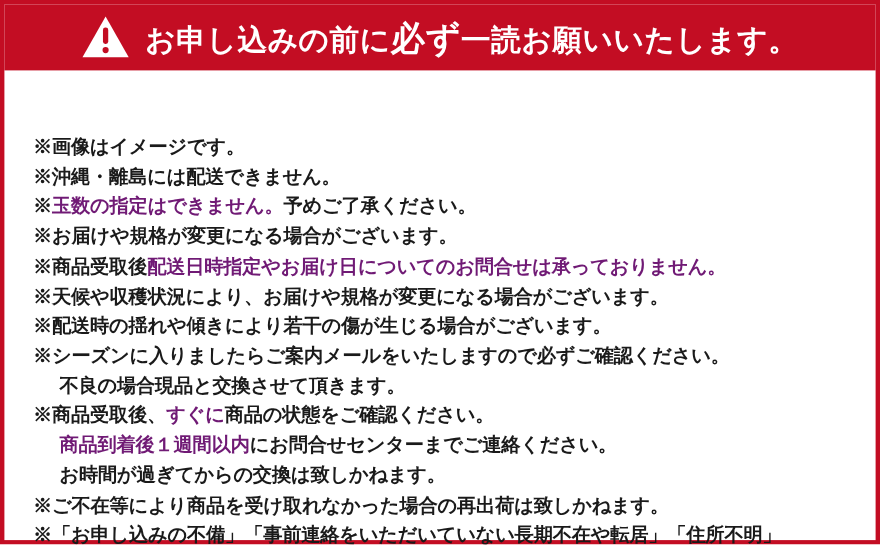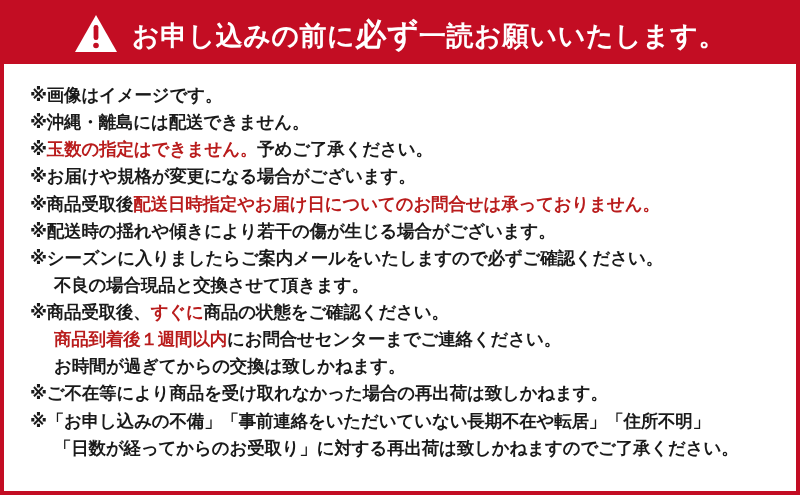--- a/index.html
+++ b/index.html
@@ -15,20 +15,21 @@
   }
   .page {
     position: relative;
     width: 800px;
     height: 495px;
     box-sizing: border-box;
     background: #ffffff;
     border: 4px solid #c30d23;
     display: flex;
     flex-direction: column;
+    gap: 40px;
   }
   
   .header {
     background: #c30d23;
     height: 60px;
     flex: 0 0 60px;
     display: flex;
     align-items: center;
     justify-content: center;
     gap: 14px;
@@ -63,26 +64,27 @@
     margin: 0;
     padding: 0;
   }
   .note {
     font-size: 17.5px;
     line-height: 1.55;
     color: #1a1a1a;
     white-space: nowrap;
     font-weight: bold;
     letter-spacing: -0.2px;
+    font-family: Liberation Mono, monospace;
   }
   .note.indent {
     padding-left: 24px;
   }
   .red {
-    color: #b91c1c;
+    color: #701a75;
   }
   .black {
     color: #1a1a1a;
   }
 </style>
 </head>
 <body>
 
 <div class="page">
 
@@ -97,20 +99,21 @@
     </div>
   </div>
 
   <div class="body">
     <ul class="note-list" id="note-list">
         <li class="note"><span class="black">※画像はイメージです。</span></li>
         <li class="note"><span class="black">※沖縄・離島には配送できません。</span></li>
         <li class="note"><span class="black">※</span><span class="red">玉数の指定はできません。</span><span class="black">予めご了承ください。</span></li>
         <li class="note"><span class="black">※お届けや規格が変更になる場合がございます。</span></li>
         <li class="note"><span class="black">※商品受取後</span><span class="red">配送日時指定やお届け日についてのお問合せは承っておりません。</span></li>
+        <li class="note"><span class="black">※天候や収穫状況により、お届けや規格が変更になる場合がございます。</span></li>
         <li class="note"><span class="black">※配送時の揺れや傾きにより若干の傷が生じる場合がございます。</span></li>
         <li class="note"><span class="black">※シーズンに入りましたらご案内メールをいたしますので必ずご確認ください。</span></li>
         <li class="note indent"><span class="black">不良の場合現品と交換させて頂きます。</span></li>
         <li class="note"><span class="black">※商品受取後、</span><span class="red">すぐに</span><span class="black">商品の状態をご確認ください。</span></li>
         <li class="note indent"><span class="red">商品到着後１週間以内</span><span class="black">にお問合せセンターまでご連絡ください。</span></li>
         <li class="note indent"><span class="black">お時間が過ぎてからの交換は致しかねます。</span></li>
         <li class="note"><span class="black">※ご不在等により商品を受け取れなかった場合の再出荷は致しかねます。</span></li>
         <li class="note"><span class="black">※「お申し込みの不備」「事前連絡をいただいていない長期不在や転居」「住所不明」</span></li>
         <li class="note indent"><span class="black">「日数が経ってからのお受取り」に対する再出荷は致しかねますのでご了承ください。</span></li>
       </ul>

